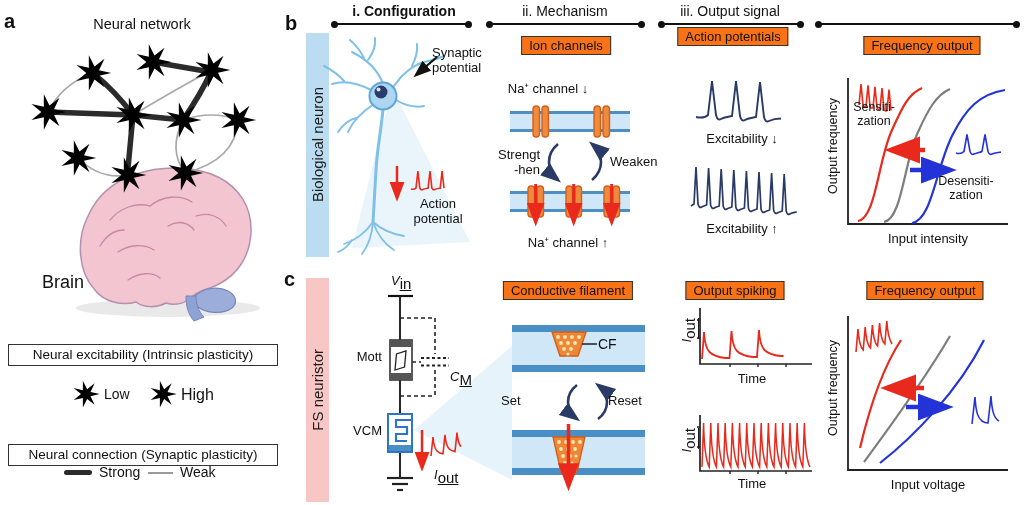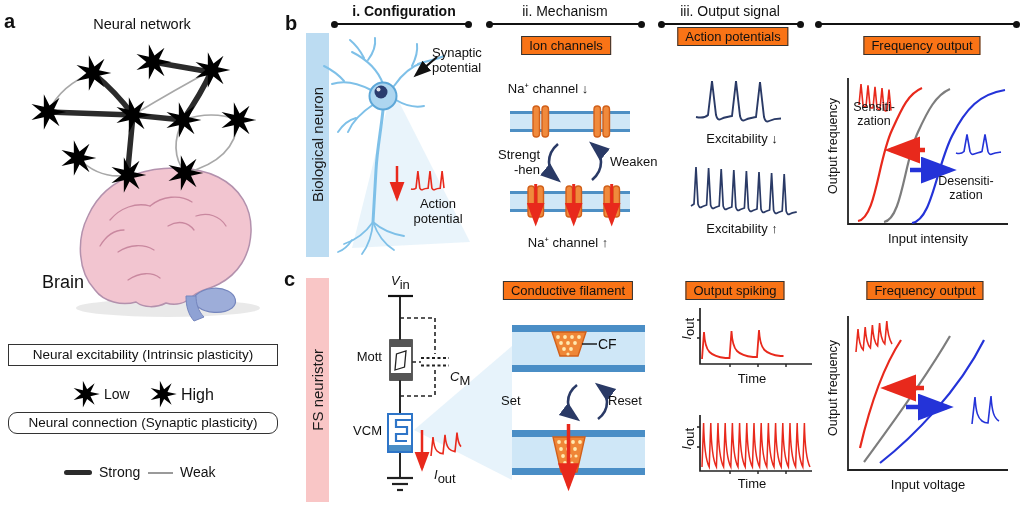--- a/index.html
+++ b/index.html
@@ -14,21 +14,21 @@
   .band{position:absolute;width:23px;display:flex;align-items:center;justify-content:center;}
   .band-b{background:#bcdcf2;}
   .band-c{background:#f9c6c6;}
   .vtext{writing-mode:vertical-rl;transform:rotate(180deg);font-size:15px;color:#1a1a1a;white-space:nowrap;}
   .hline{position:absolute;height:2px;background:#111;z-index:2;}
   .hline::before,.hline::after{content:'';position:absolute;width:7px;height:7px;border-radius:50%;background:#111;top:-2.5px;}
   .hline::before{left:-2px;}
   .hline::after{right:-2px;}
   .vlab{position:absolute;writing-mode:vertical-rl;transform:rotate(180deg);font-size:12.5px;white-space:nowrap;}
   .it{font-style:italic;}
-  sub{font-size:13px;}
+  sub{font-size:15px;text-decoration:underline;}
   .art{position:absolute;left:0;top:0;z-index:1;}
   .txt-layer{position:absolute;left:0;top:0;width:100%;height:100%;z-index:3;pointer-events:none;}
   .txt-layer .t,.txt-layer .box,.txt-layer .vlab{pointer-events:auto;}
   .legend-box{position:absolute;border:1.4px solid #333;background:#fff;text-align:center;
               font-size:13.5px;line-height:20px;height:20px;z-index:3;}
   .bar-strong{position:absolute;width:28px;height:5px;background:#2b2b2b;border-radius:3px;z-index:3;}
   .bar-weak{position:absolute;width:25px;height:2px;background:#9a9a9a;z-index:3;}
   .sm{font-size:12.5px;}
   .xs{font-size:12px;}
 </style>
@@ -313,21 +313,21 @@
 
     <div class="t panel-letter" style="left:4px;top:10px;">a</div>
     <div class="t panel-letter" style="left:285px;top:12px;">b</div>
     <div class="t panel-letter" style="left:284px;top:268px;">c</div>
 
     <div class="t ctr" style="left:142px;top:16px;font-size:14.5px;">Neural network</div>
     <div class="t" style="left:42px;top:272px;font-size:18px;">Brain</div>
     <div class="legend-box" style="left:8px;top:344px;width:268px;">Neural excitability (Intrinsic plasticity)</div>
     <div class="t" style="left:104px;top:386px;font-size:14px;">Low</div>
     <div class="t" style="left:181px;top:386px;font-size:16px;">High</div>
-    <div class="legend-box" style="left:8px;top:412px;width:268px;border-radius:9px;">Neural connection (Synaptic plasticity)</div>
+    <div class="legend-box" style="left:8px;top:444px;width:268px;">Neural connection (Synaptic plasticity)</div>
     <div class="bar-strong" style="left:64px;top:470px;"></div>
     <div class="t" style="left:99px;top:464px;font-size:14px;">Strong</div>
     <div class="bar-weak" style="left:148px;top:472px;"></div>
     <div class="t" style="left:180px;top:464px;font-size:14px;">Weak</div>
 
     <div class="t ctr" style="left:404px;top:3px;font-size:14px;font-weight:bold;">i. Configuration</div>
     <div class="hline" style="left:333px;top:23px;width:137px;"></div>
     <div class="t ctr" style="left:565px;top:3px;font-size:14px;">ii. Mechanism</div>
     <div class="hline" style="left:488px;top:23px;width:155px;"></div>
     <div class="t ctr" style="left:730px;top:3px;font-size:14px;">iii. Output signal</div>

